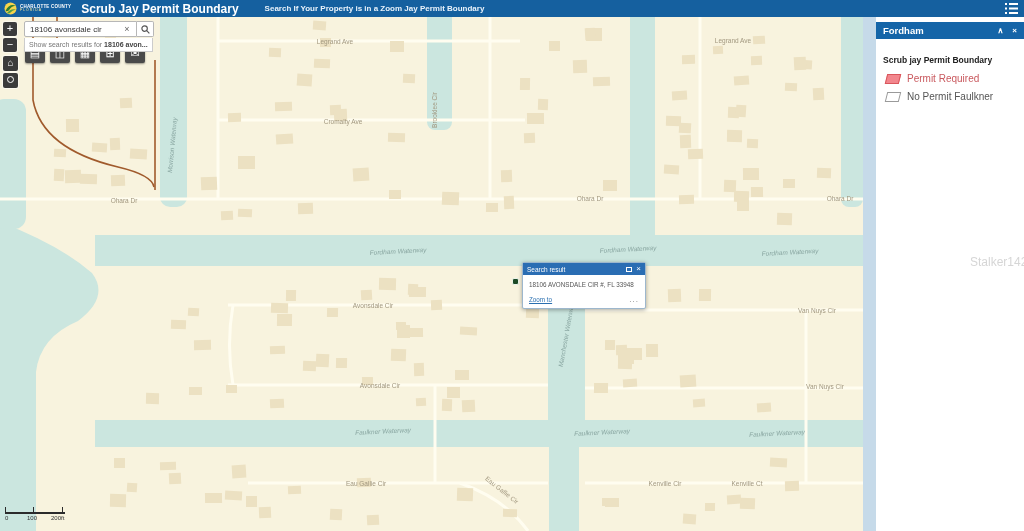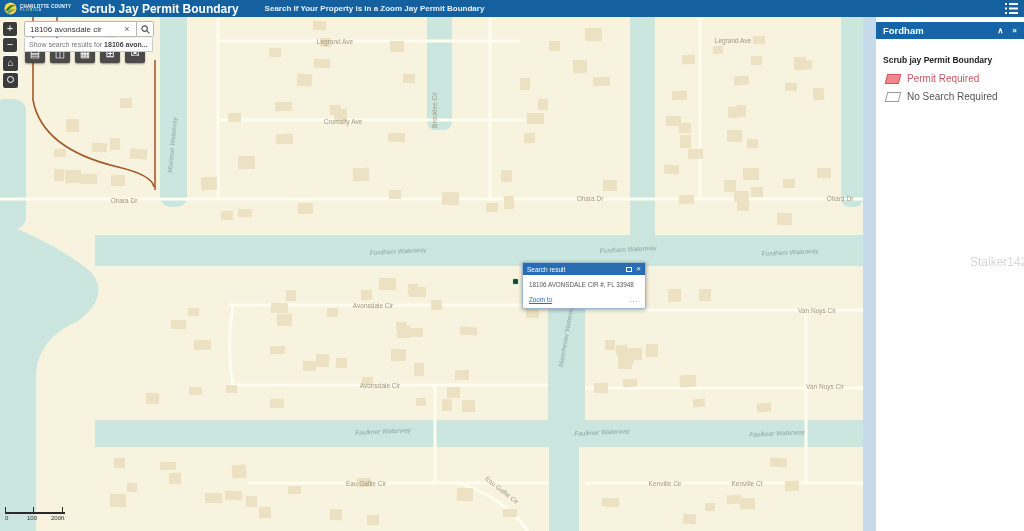--- a/index.html
+++ b/index.html
@@ -439,19 +439,19 @@
       <span class="hicon">×</span>
     </div>
     <div class="legend-body">
       <div class="legend-layer-title">Scrub jay Permit Boundary</div>
       <div class="legend-item">
         <span class="legend-swatch" id="swatch0" style="background: rgb(242, 134, 141); border: 1px solid rgb(217, 86, 92);"></span>
         <span class="legend-item-label">Permit Required</span>
       </div>
       <div class="legend-item">
         <span class="legend-swatch" id="swatch1" style="background: rgb(255, 255, 255); border: 1px solid rgb(154, 154, 154);"></span>
-        <span class="legend-item-label">No Search Required</span>
+        <span class="legend-item-label">No Permit Faulkner</span>
       </div>
     </div>
     <div class="watermark">Stalker142</div>
   </div>
 
 </div>
 
 </body></html>

